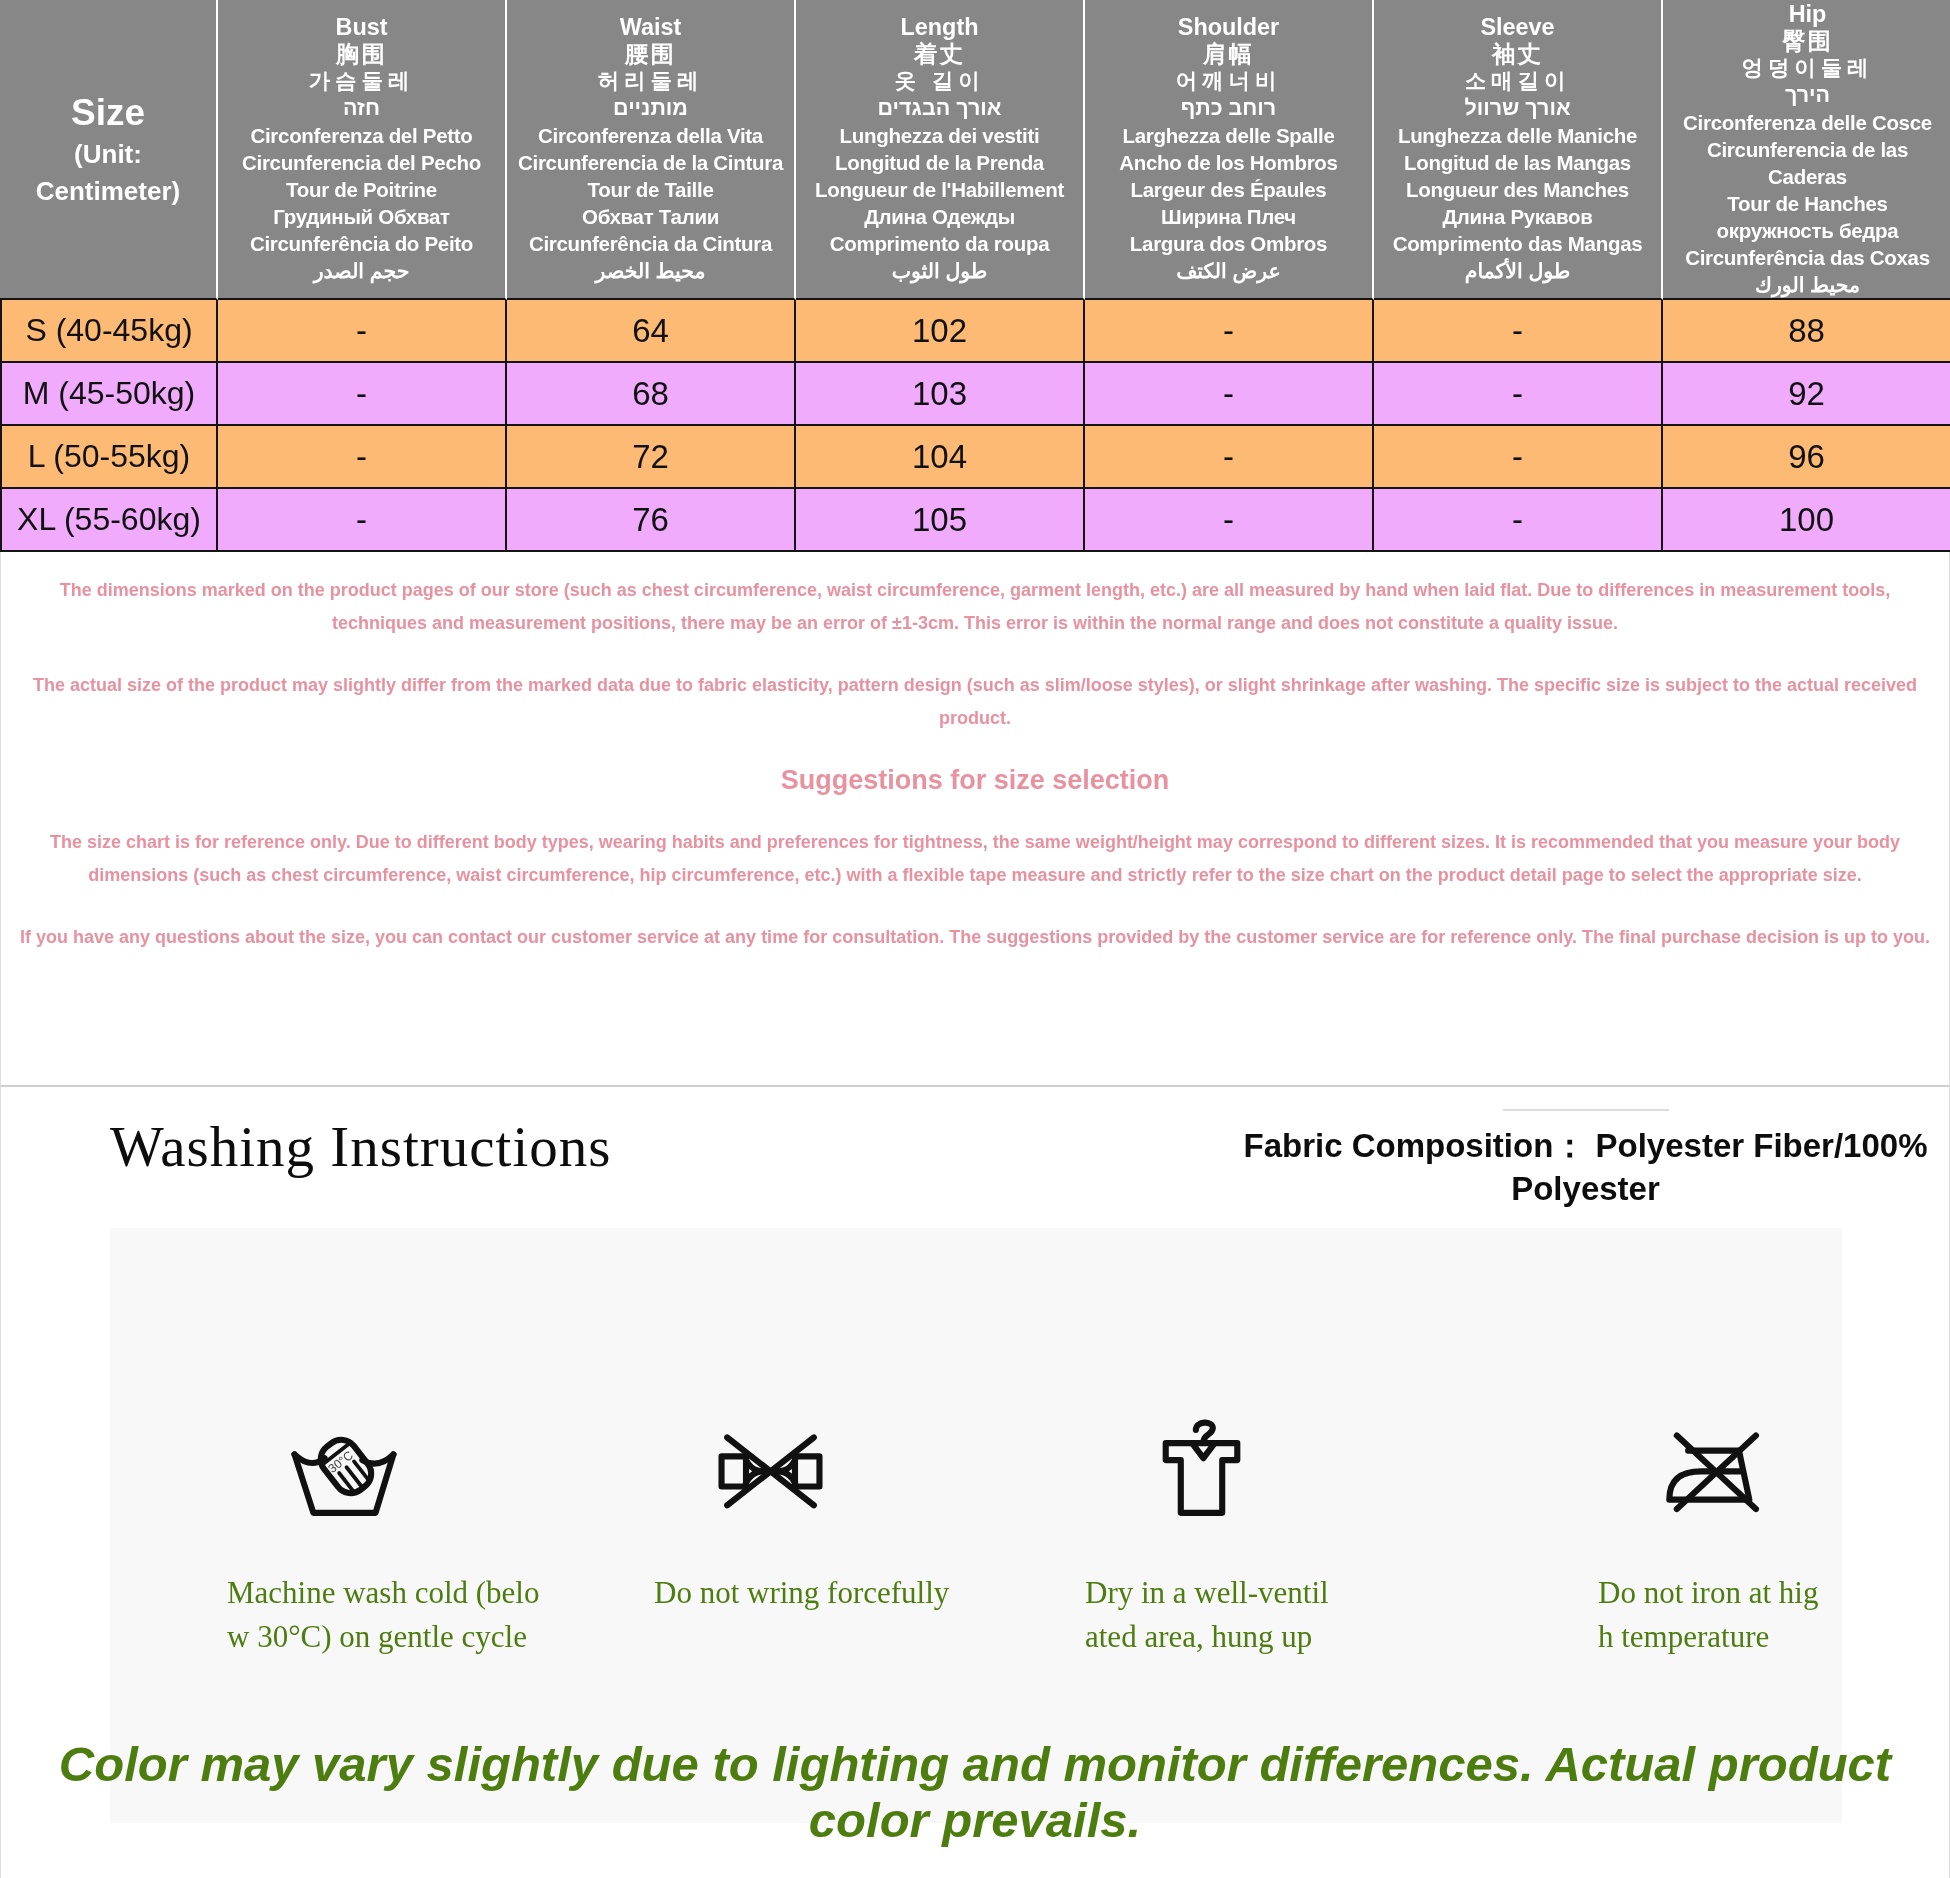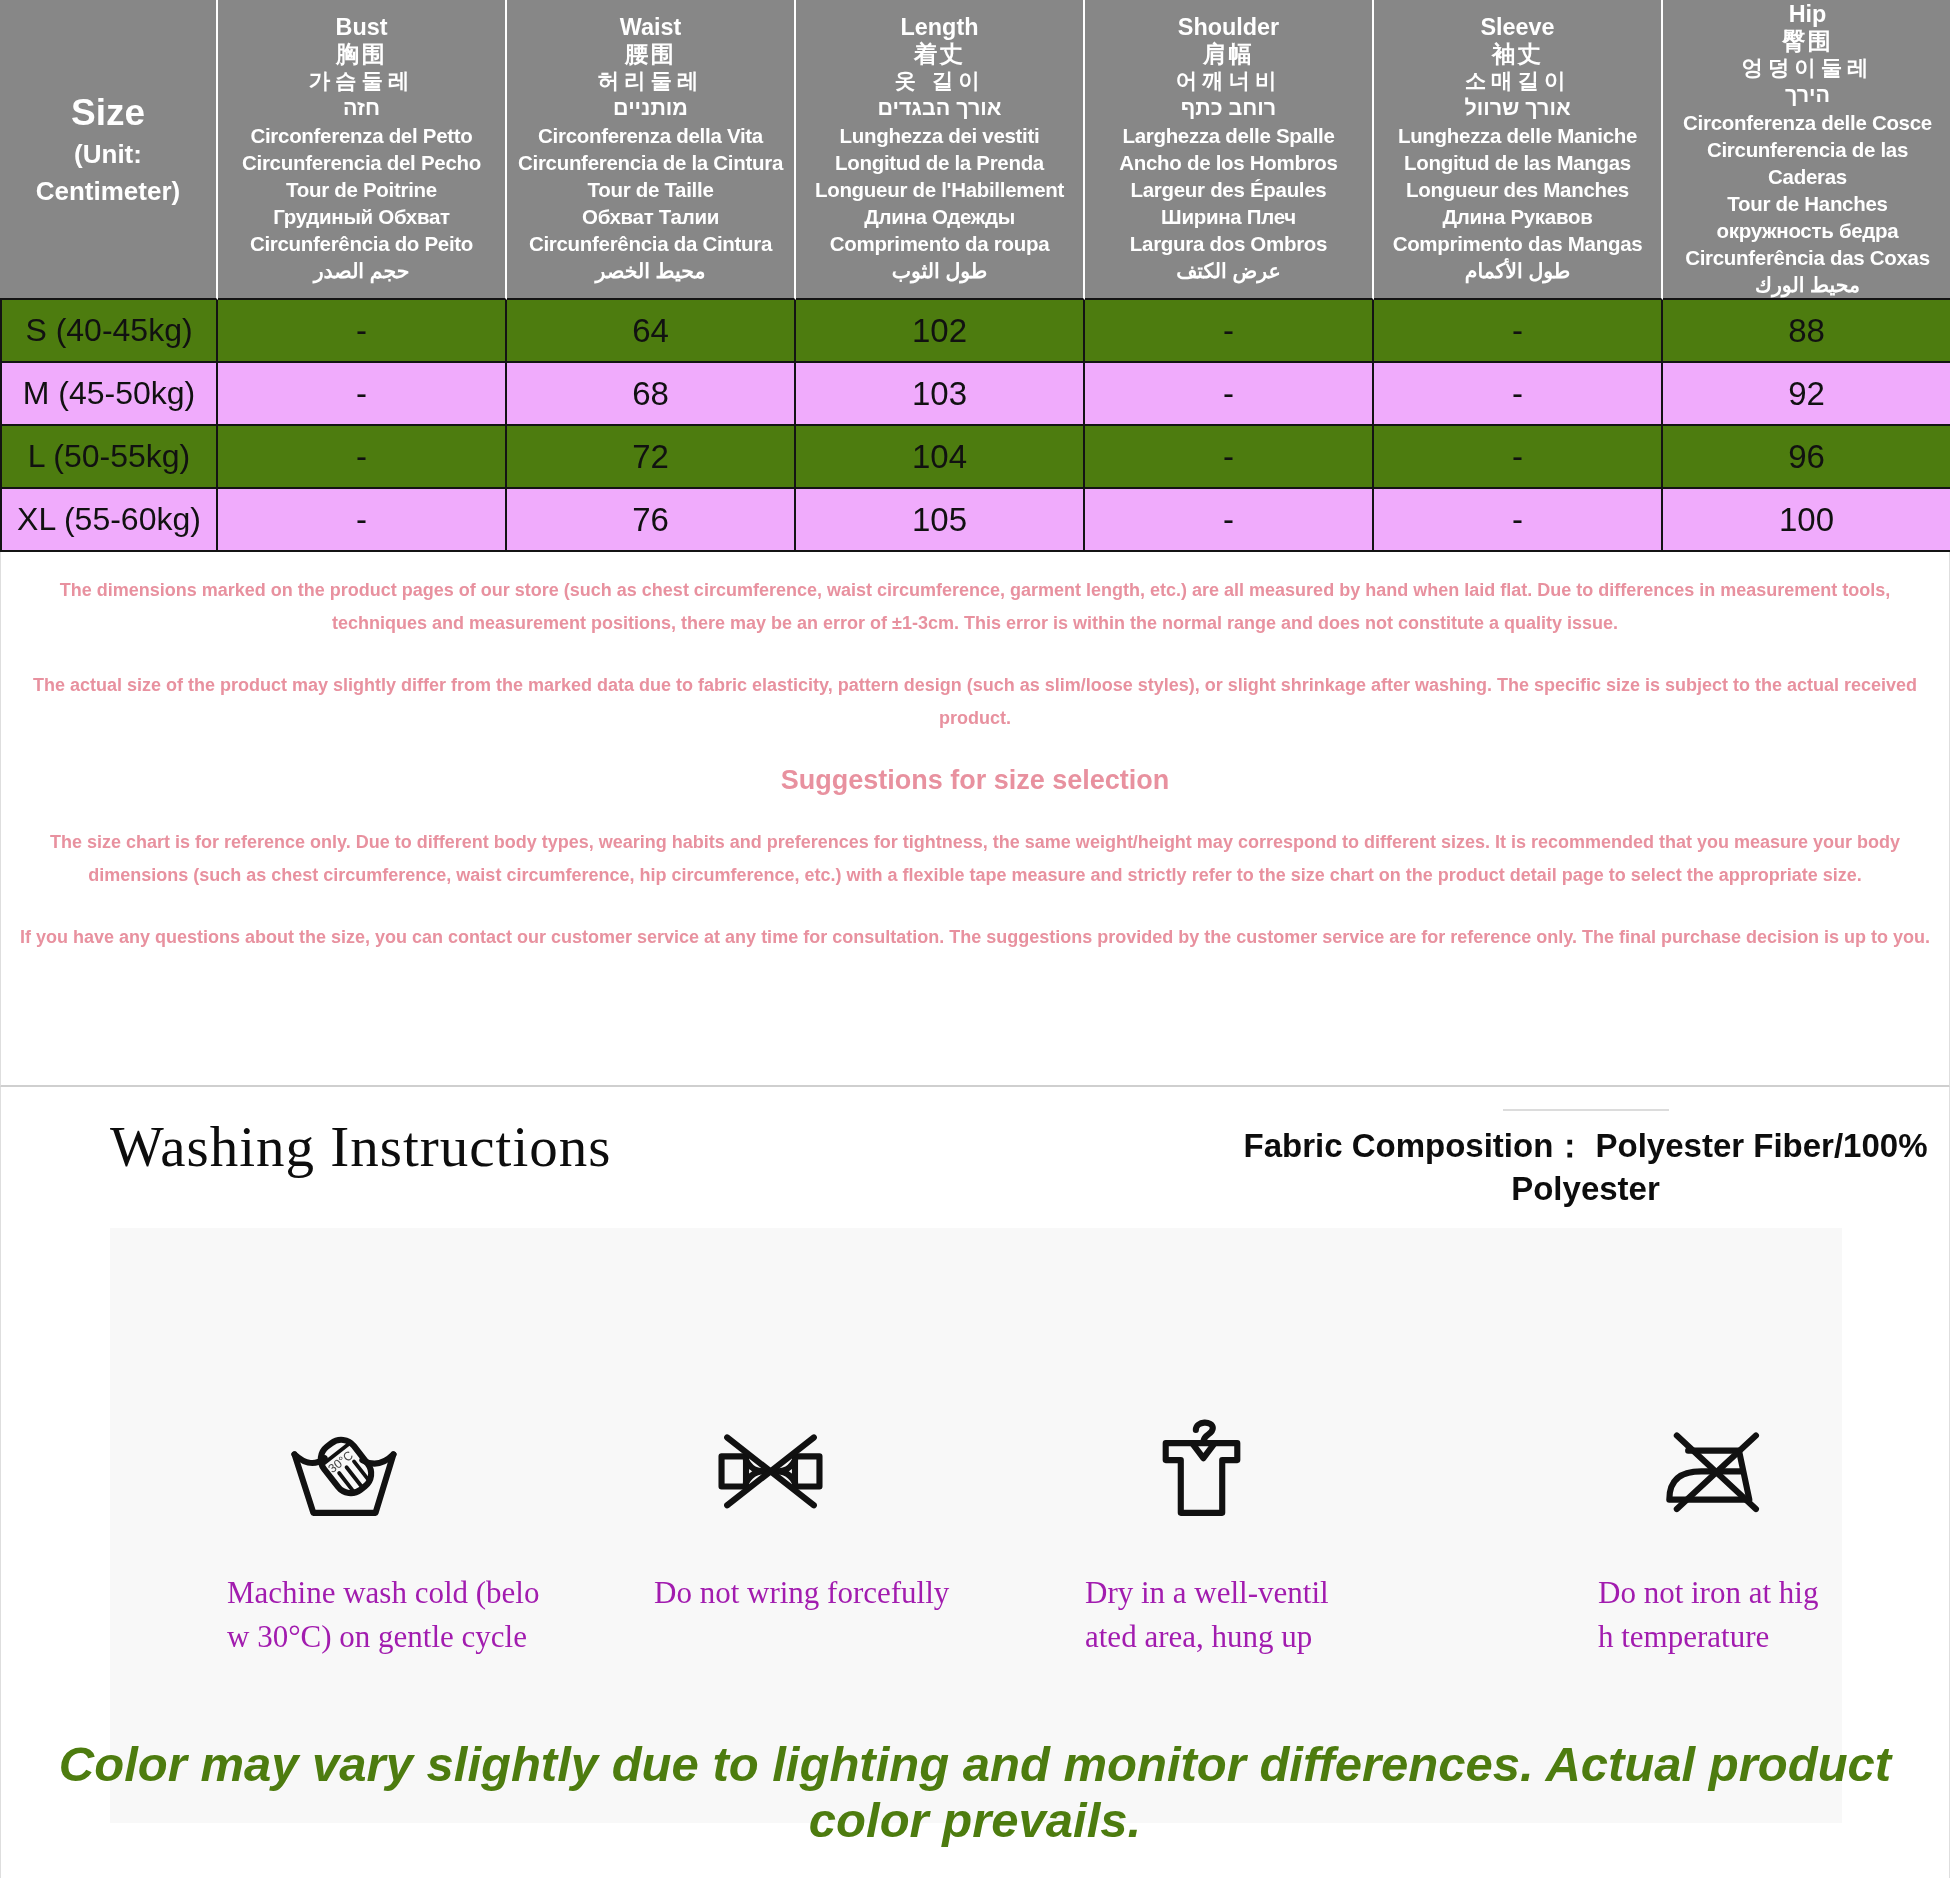--- a/index.html
+++ b/index.html
@@ -25,21 +25,21 @@
   .hl.ar{font-size:20.5px;}
   .hl.wrap{white-space:normal;}
   .size-h1{display:block;font-size:37px;line-height:47px;}
   .size-h2{display:block;font-size:26px;line-height:37px;}
 
   td.td{
     height:59px;text-align:center;vertical-align:middle;font-size:33px;color:#111;
     background:#f0abfc;border-right:2px solid #141414;border-bottom:2px solid #141414;
   }
   td.td:first-child{border-left:2px solid #141414;font-size:32px;}
-  tr.green td.td{background:#4d7c0f;}
+  tr.green td.td{background:#fdba74;}
 
   
   .notes{
     box-sizing:border-box;height:535px;padding:9.8px 13.7px 0;
     border-left:1px solid #dedede;border-right:1px solid #dedede;border-bottom:2px solid #cfcfcf;
     text-align:center;color:#e8919f;font-weight:bold;
   }
   .notes .pink-h{font-size:27px;line-height:33px;margin:0 0 29px;}
   .notes .pink-p{font-size:18px;line-height:33px;margin:12px 0 29px;}
 
@@ -57,21 +57,21 @@
     position:absolute;left:1204px;top:21.5px;width:761px;text-align:center;
     font-size:33px;font-weight:bold;line-height:43px;color:#0d0d0d;
   }
   .fabric-divider{width:166px;height:0;border-top:2px solid #dcdcdc;margin:0 auto 13.7px;}
   .panel{position:absolute;left:109px;top:141px;width:1732px;height:595px;background:#f8f8f8;}
   .wash-item{position:absolute;top:185px;width:410px;}
   .wash-item .iconbox{margin-left:60px;width:113px;height:113px;}
   .wash-item svg{display:block;}
   .icon-label{
     margin-top:45px;font-family:"Liberation Serif", serif;font-size:31px;line-height:44px;
-    color:#a21caf;white-space:pre-line;
+    color:#4d7c0f;white-space:pre-line;
   }
   .pos1{left:117px;} .pos2{left:544px;} .pos3{left:975px;} .pos4{left:1488px;width:332px;}
   .color-note{
     position:absolute;left:0;right:0;top:649px;text-align:center;
     font-size:49px;font-weight:bold;font-style:italic;color:#4d7c0f;
   }
 </style>
 </head>
 <body>
 

